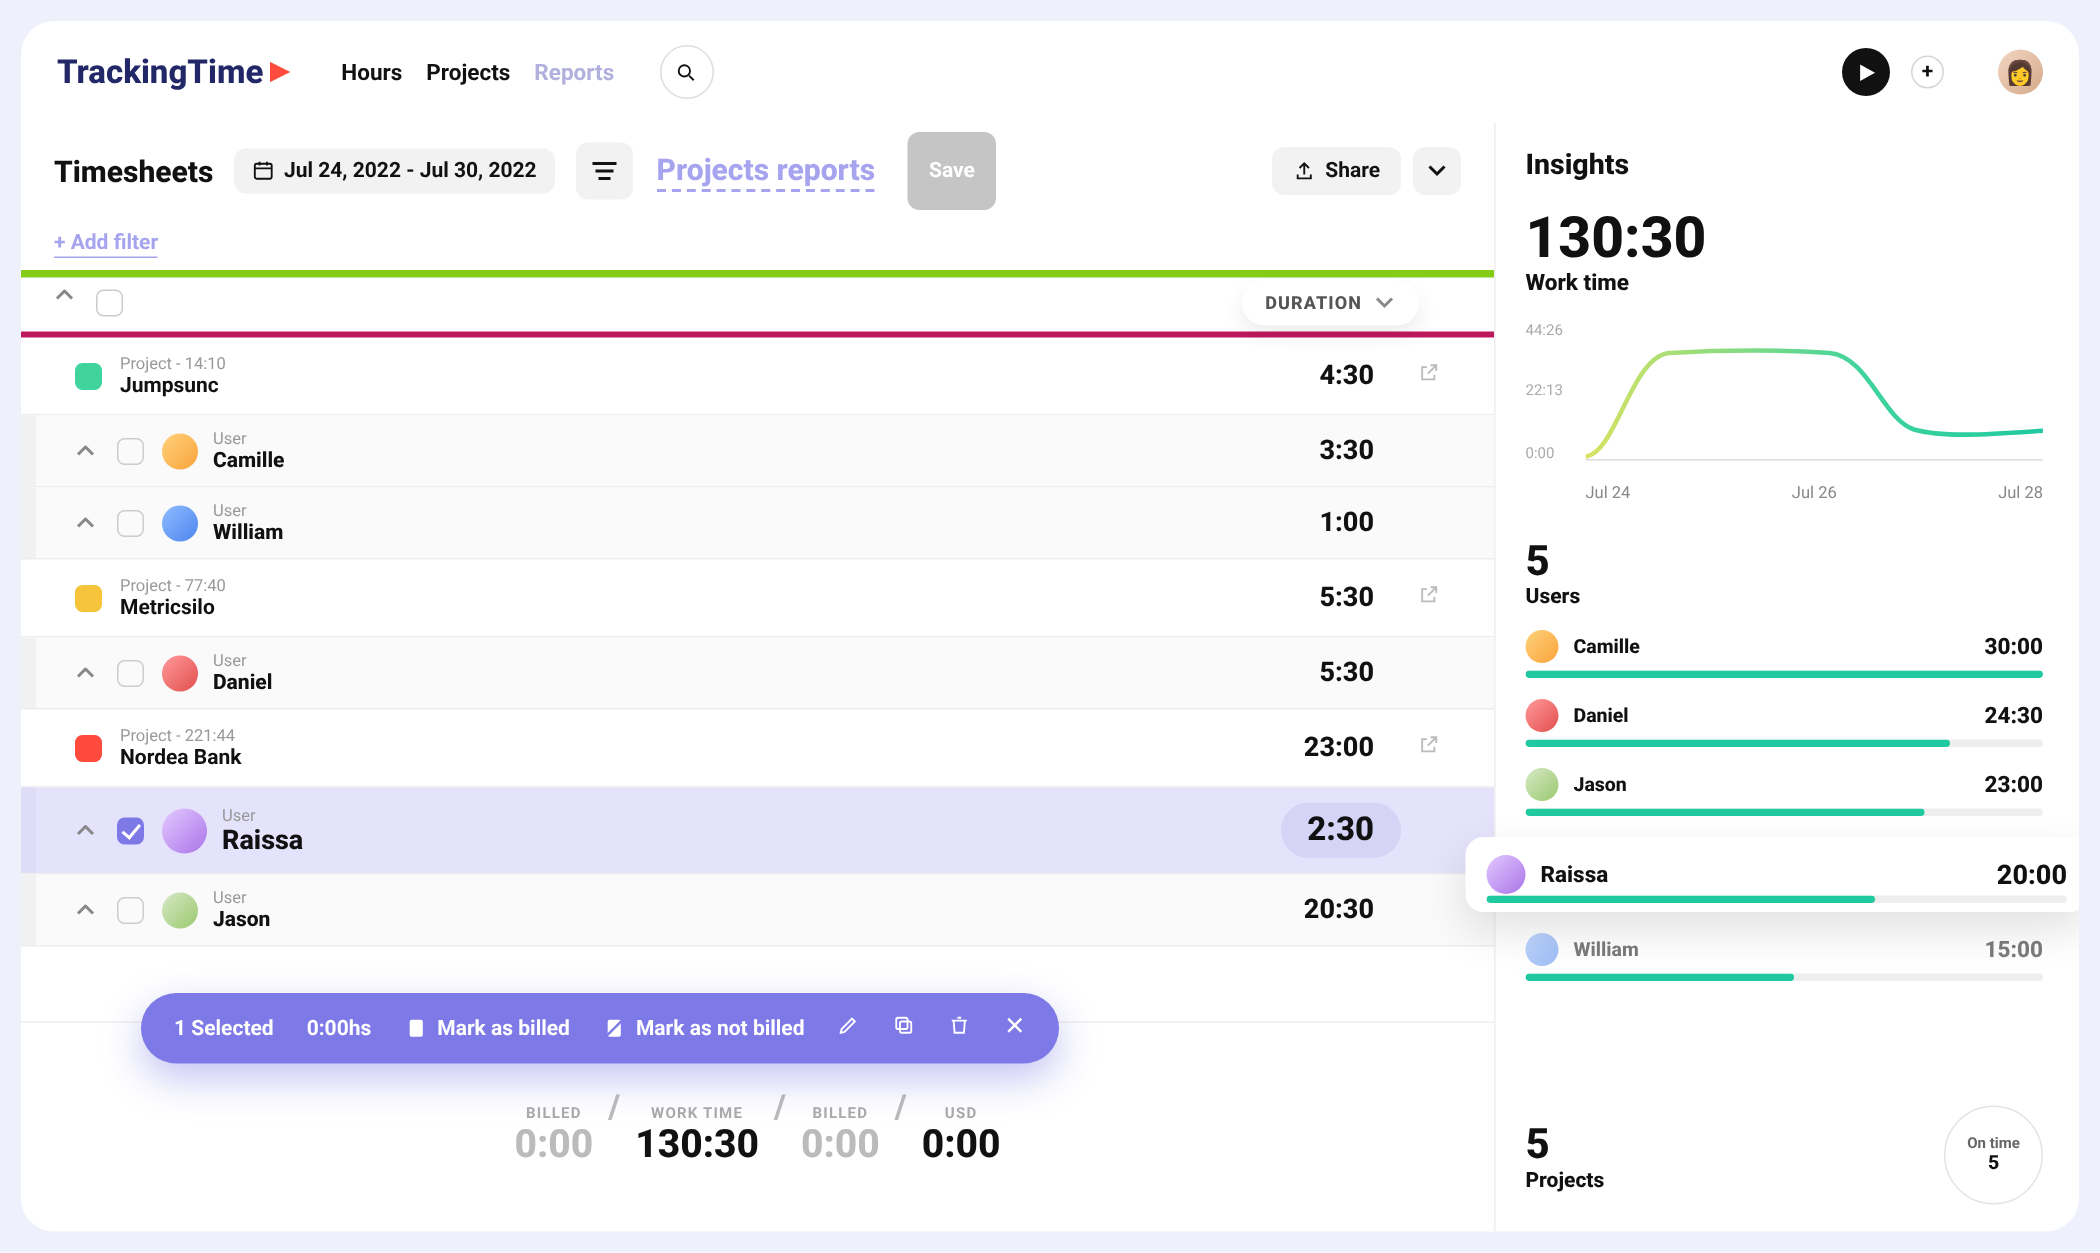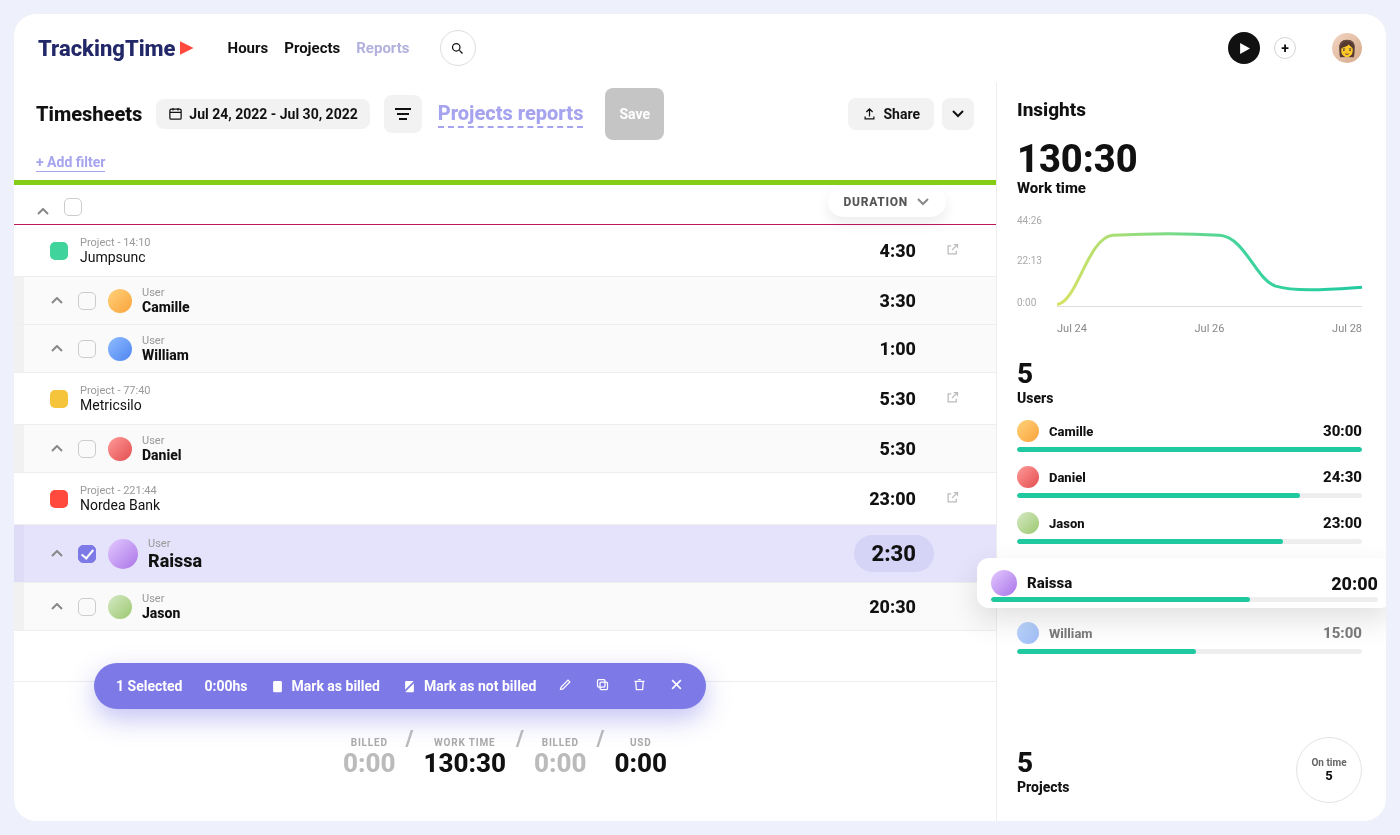--- a/index.html
+++ b/index.html
@@ -29,36 +29,36 @@
   .sort-btn{width:38px;height:38px;background:#f2f2f2;border-radius:8px;display:flex;align-items:center;justify-content:center;}
   .report-name{font-size:20px;font-weight:800;color:#a6a3ef;border-bottom:2px dashed #a6a3ef;padding-bottom:1px;margin-left:2px;}
   .save-btn{background:#c5c5c5;color:#fff;border-radius:8px;padding:18px 14px;font-weight:700;font-size:14px;margin-left:8px;}
   .share-group{display:flex;gap:8px;margin-left:auto;}
   .share-btn,.share-drop{background:#f2f2f2;border-radius:8px;padding:8px 14px;font-weight:700;display:flex;align-items:center;gap:6px;font-size:14px;}
   .share-drop{padding:8px 10px;}
   .add-filter{color:#a6a3ef;font-weight:700;font-size:14px;padding:4px 0 10px 22px;border-bottom:5px solid #84cc16;display:inline-block;}
   .add-filter span{border-bottom:1.5px solid #a6a3ef;padding-bottom:1px;}
   
   .table{flex:1;overflow:auto;}
-  .thead{display:flex;align-items:flex-end;border-bottom:1px solid #be185d;padding:8px 22px;position:relative;height:40px;}
+  .thead{display:flex;align-items:flex-start;border-bottom:4px solid #be185d;padding:8px 22px;position:relative;height:40px;}
   .chev{width:14px;}
   .checkbox{width:18px;height:18px;border:1.5px solid #ccc;border-radius:5px;margin-left:14px;display:inline-block;}
   .checkbox.checked{background:#7d79e6;border-color:#7d79e6;position:relative;}
   .checkbox.checked:after{content:"";position:absolute;left:5px;top:1px;width:5px;height:10px;border:solid #fff;border-width:0 2px 2px 0;transform:rotate(40deg);}
   .duration-pill{position:absolute;right:50px;top:2px;background:#fff;border-radius:999px;padding:8px 16px;font-weight:800;letter-spacing:.06em;font-size:12px;color:#555;display:flex;align-items:center;gap:8px;box-shadow:0 6px 14px rgba(0,0,0,.08);}
   .row{display:flex;align-items:center;border-bottom:1px solid #eee;padding:0 22px;position:relative;}
   .row.project{height:52px;}
   .row.user{height:48px;background:#fafafa;padding-left:38px;}
   .row.user.selected{background:#e4e3fb;height:58px;}
   .stripe{position:absolute;left:0;top:0;bottom:0;width:10px;background:#f1f1f1;}
   .row.user.selected .stripe{background:#dedcf7;}
   .proj-badge{width:18px;height:18px;border-radius:5px;margin-left:14px;}
   .proj-info{margin-left:12px;display:flex;flex-direction:column;}
   .proj-meta{font-size:11px;color:#999;}
-  .proj-name{font-weight:400;font-size:14px;}
+  .proj-name{font-weight:700;font-size:14px;}
   .open-ext{margin-left:auto;margin-right:14px;color:#bbb;}
   .row-time{position:absolute;right:80px;font-weight:800;font-size:18px;}
   .row.user .chev{margin-left:-2px;}
   .user-avatar{width:24px;height:24px;border-radius:50%;margin-left:12px;display:flex;align-items:center;justify-content:center;font-size:13px;}
   .user-info{margin-left:10px;}
   .user-role{font-size:11px;color:#999;}
   .user-name{font-weight:800;font-size:14px;}
   .row.user.selected .user-avatar{width:30px;height:30px;}
   .row.user.selected .user-name{font-size:18px;}
   .time-pill{position:absolute;right:62px;background:#d5d3f6;border-radius:999px;padding:6px 18px;font-weight:800;font-size:22px;}

